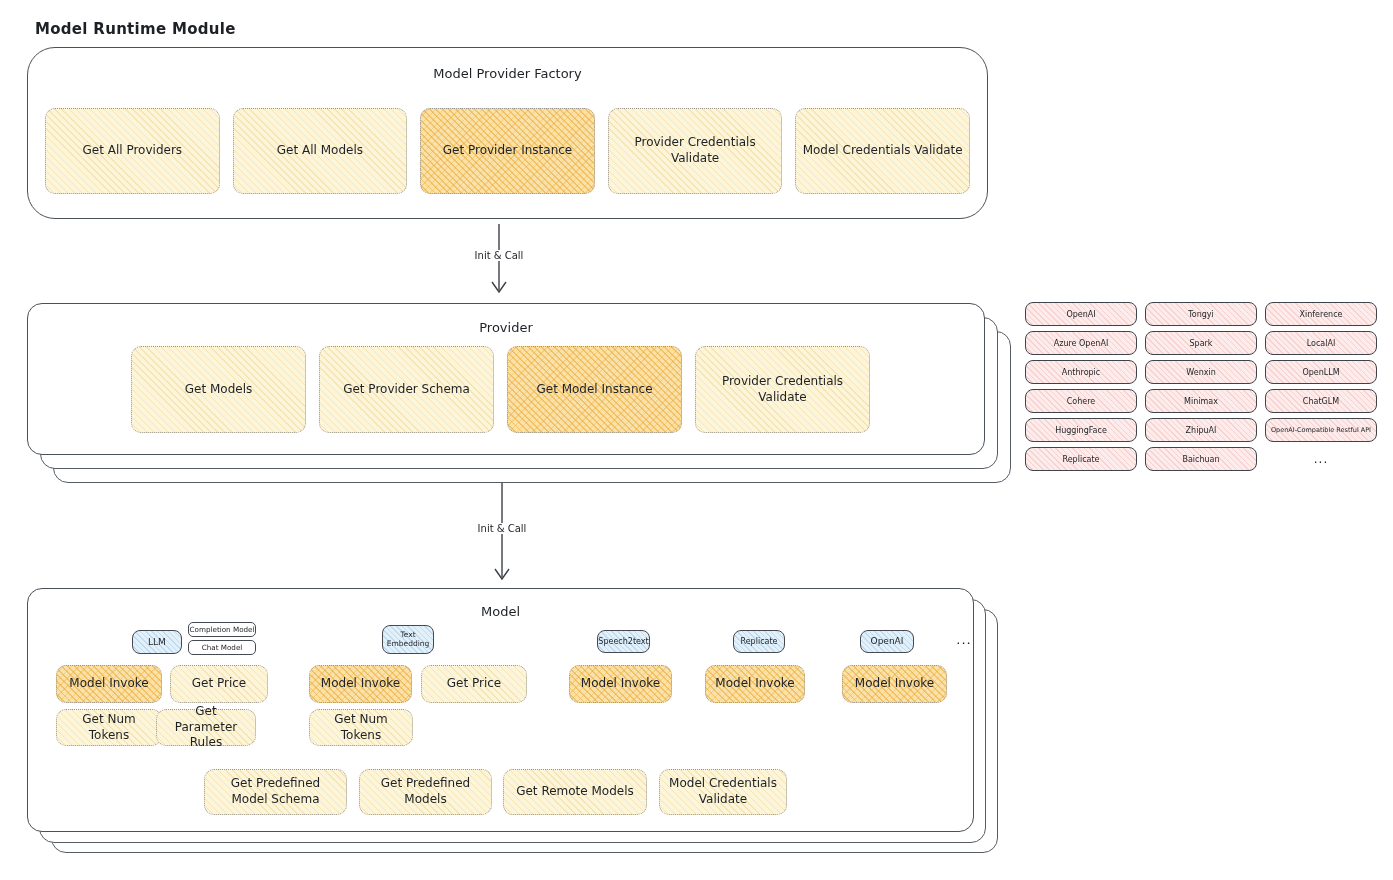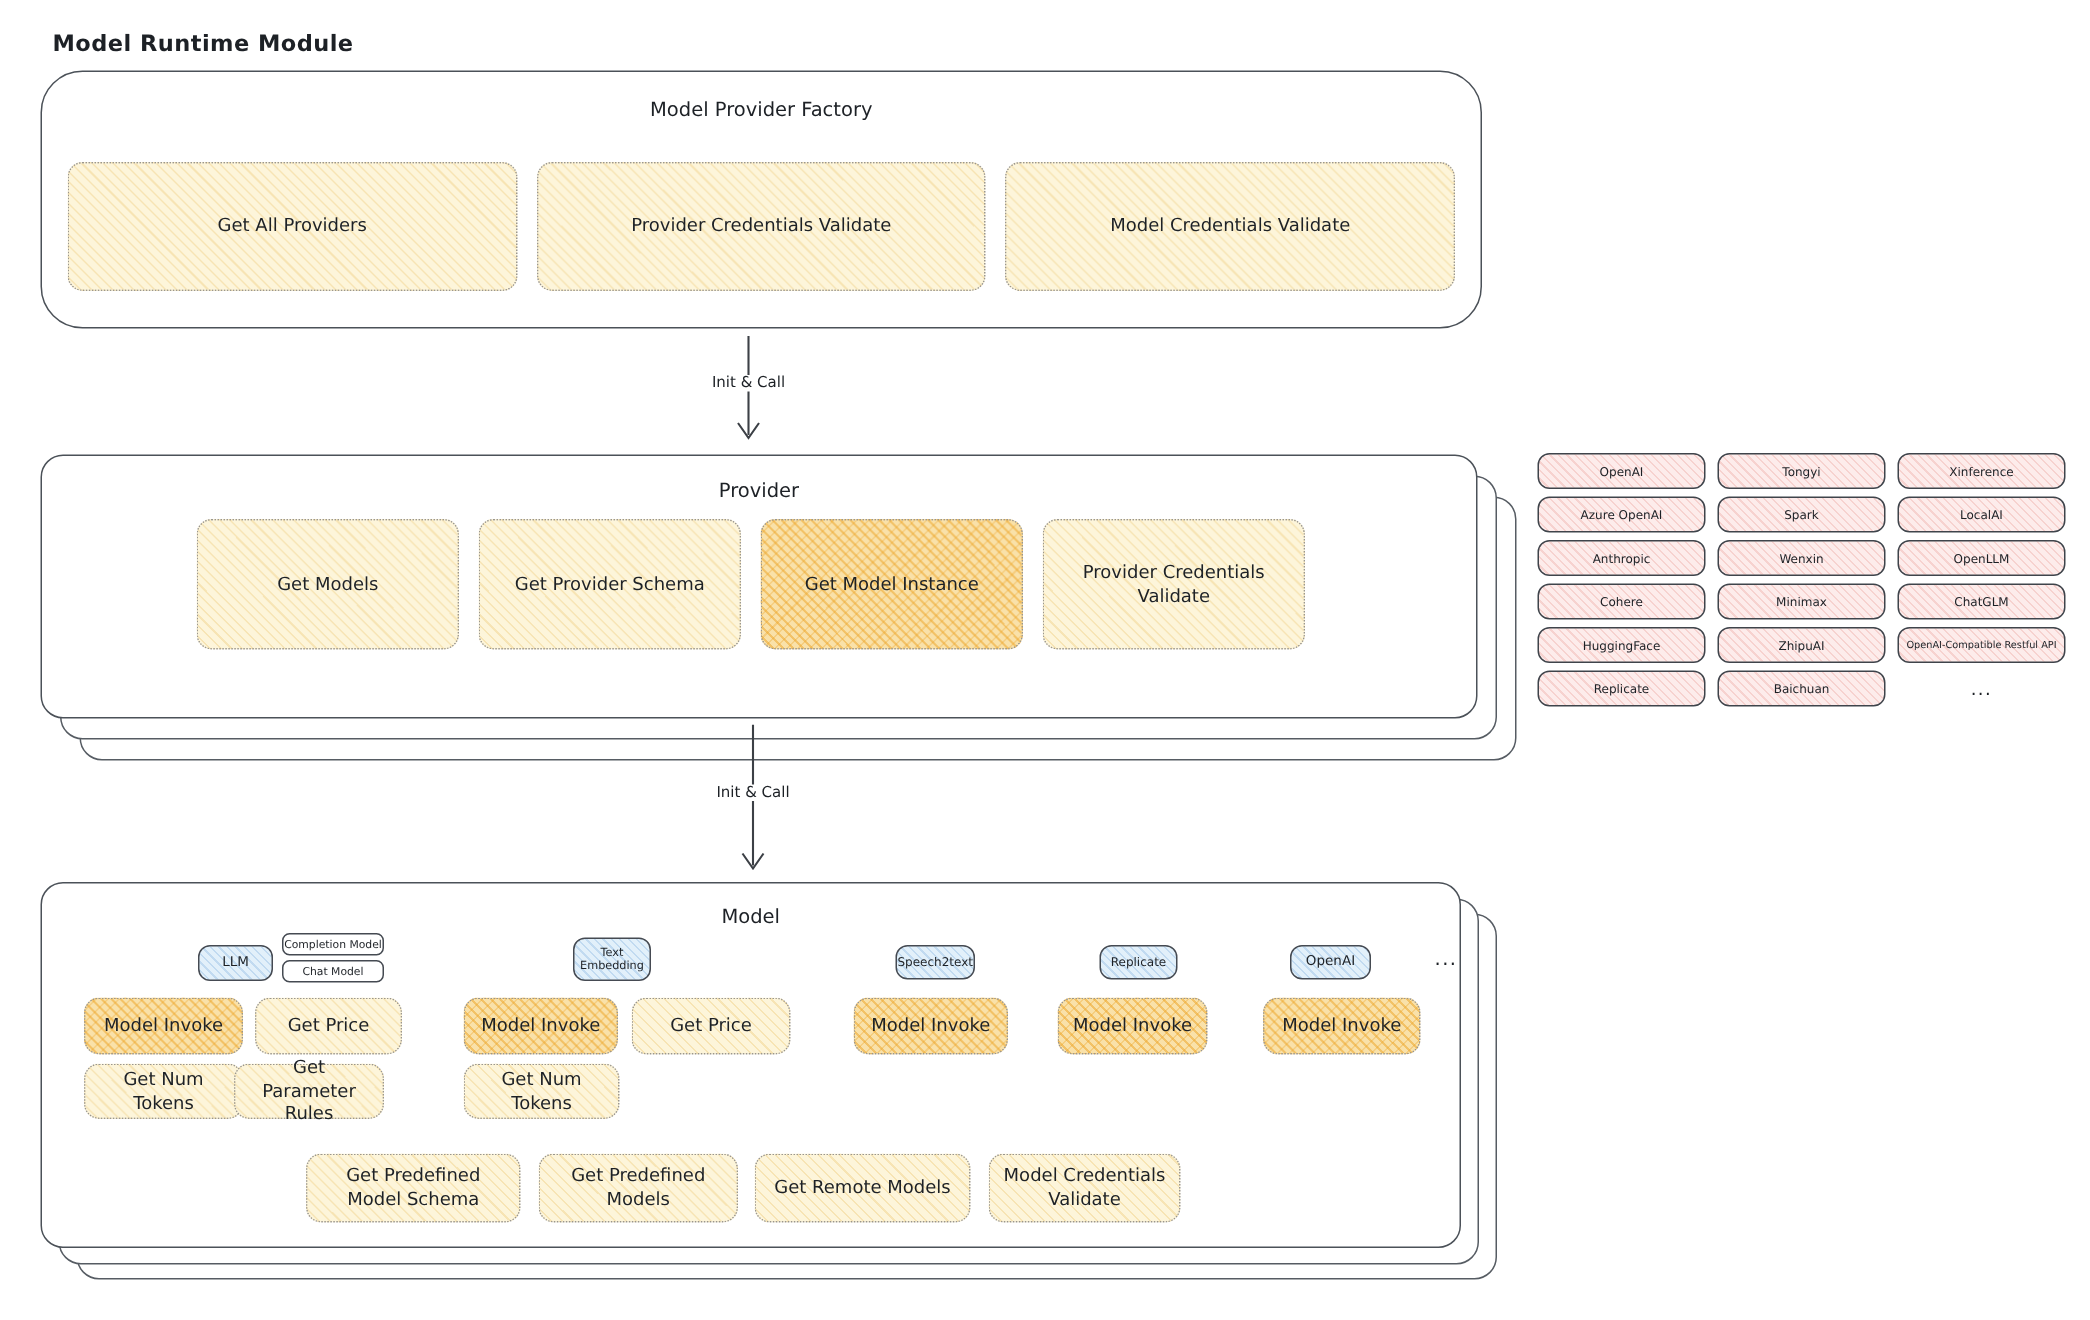--- a/index.html
+++ b/index.html
@@ -103,34 +103,36 @@
 <body>
 
 <div class="canvas">
 
   <div class="page-title">Model Runtime Module</div>
 
   <div class="bigbox" style="left:27px; top:47px; width:961px; height:172px;">
     <div class="box-title" style="top:18px;">Model Provider Factory</div>
     <div class="factory-row">
       <div class="node">Get All Providers</div>
+      <div class="node">Get All Models</div>
+      <div class="node hl">Get Provider Instance</div>
       <div class="node">Provider Credentials Validate</div>
       <div class="node">Model Credentials Validate</div>
     </div>
   </div>
 
   <div class="arrow" style="left:489px; top:224px; height:72px;">
     <svg width="20" height="72" viewBox="0 0 20 72">
       <line x1="10" y1="0" x2="10" y2="66" stroke="#3c4046" stroke-width="1.4"></line>
       <polyline points="3,58 10,68 17,58" fill="none" stroke="#3c4046" stroke-width="1.4"></polyline>
     </svg>
     <span class="arrow-label" style="top:26px;">Init &amp; Call</span>
   </div>
 
-  <div class="stack-wrap" style="left:27px; top:303px; width:958px; height:176px;">
+  <div class="stack-wrap" style="left:27px; top:303px; width:958px; height:152px;">
     <div class="stack-layer" style="transform:translate(26px,28px);"></div>
     <div class="stack-layer" style="transform:translate(13px,14px);"></div>
     <div class="stack-card">
       <div class="box-title" style="top:16px;">Provider</div>
       <div class="provider-row">
         <div class="node">Get Models</div>
         <div class="node">Get Provider Schema</div>
         <div class="node hl">Get Model Instance</div>
         <div class="node">Provider Credentials Validate</div>
       </div>

